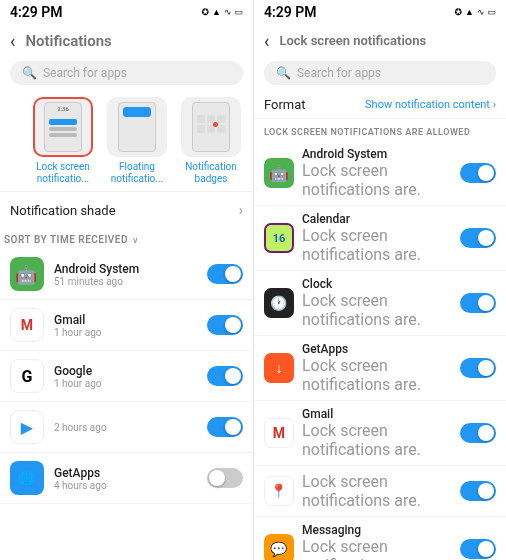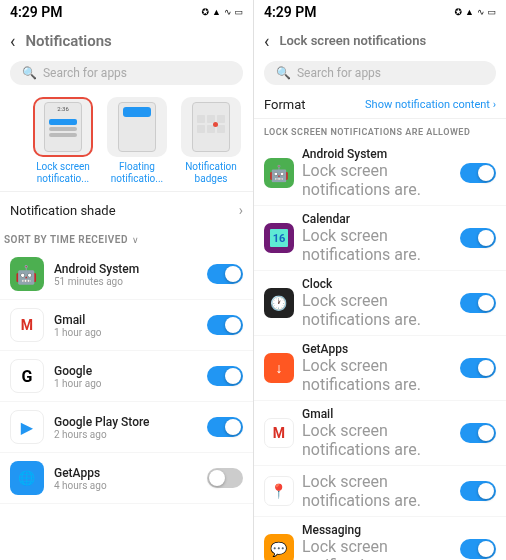--- a/index.html
+++ b/index.html
@@ -240,21 +240,21 @@
       justify-content: center;
       font-size: 16px;
       flex-shrink: 0;
     }
     .right-app-info { flex: 1; }
     .right-app-name { font-size: 12px; font-weight: 500; color: #222; }
     .right-app-sub { font-size: 16px; color: #999; }
 
     
     .icon-android { background: #4CAF50; }
-    .icon-calendar { background: #5eead4; border: 6px solid #701a75; color: #1565C0; font-weight: bold; text-align: right; }
+    .icon-calendar { background: #bef264; border: 2px solid #701a75; color: #1565C0; font-weight: bold; text-align: right; }
     .icon-clock { background: #222; color: #fff; }
     .icon-getapps { background: #ff5722; }
     .icon-gmail { background: #fff; border: 1px solid #eee; }
     .icon-google { background: #fff; border: 1px solid #eee; }
     .icon-play { background: #fff; border: 1px solid #eee; }
     .icon-browser { background: #2196F3; }
     .icon-maps { background: #fff; border: 1px solid #eee; }
     .icon-messaging { background: #FF9800; }
   </style>
 </head>
@@ -358,21 +358,20 @@
         <div class="app-name">Google</div>
         <div class="app-time">1 hour ago</div>
       </div>
       <div class="toggle on">
           <div class="toggle-thumb"></div>
         </div>
     </div>
     <div class="app-item">
       <div class="app-icon icon-play" style="color:#2196F3;font-size:16px;">▶</div>
       <div class="app-info">
-        <div class="app-name">Google Play Store</div>
         <div class="app-time">2 hours ago</div>
       </div>
       <div class="toggle on">
           <div class="toggle-thumb"></div>
         </div>
     </div>
     <div class="app-item">
       <div class="app-icon icon-browser" style="color:#fff;font-size:14px;">🌐</div>
       <div class="app-info">
         <div class="app-name">GetApps</div>

